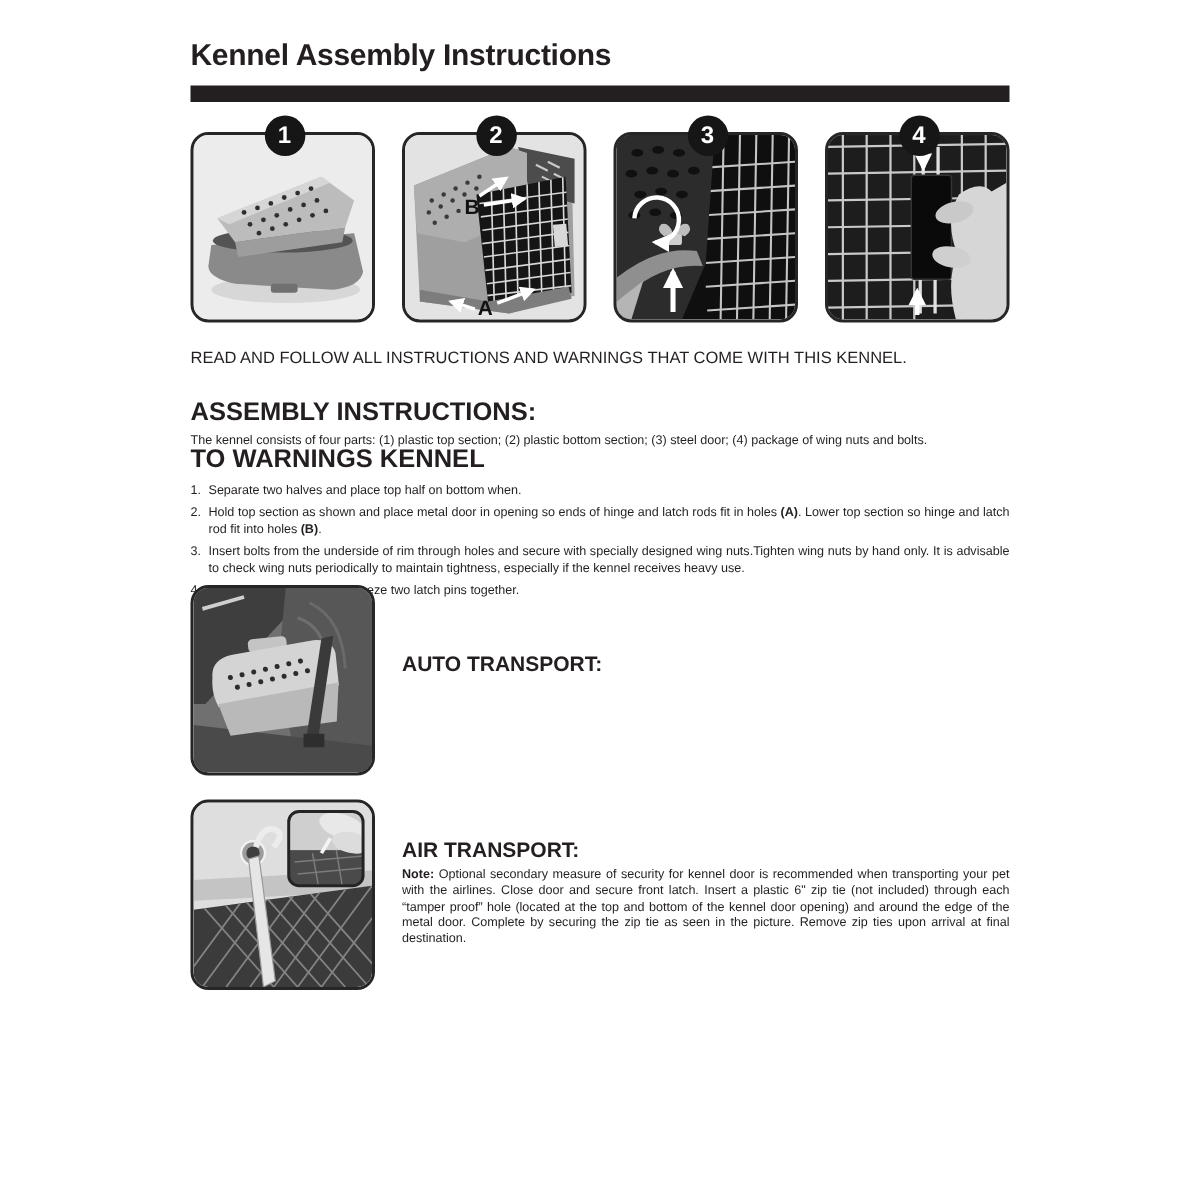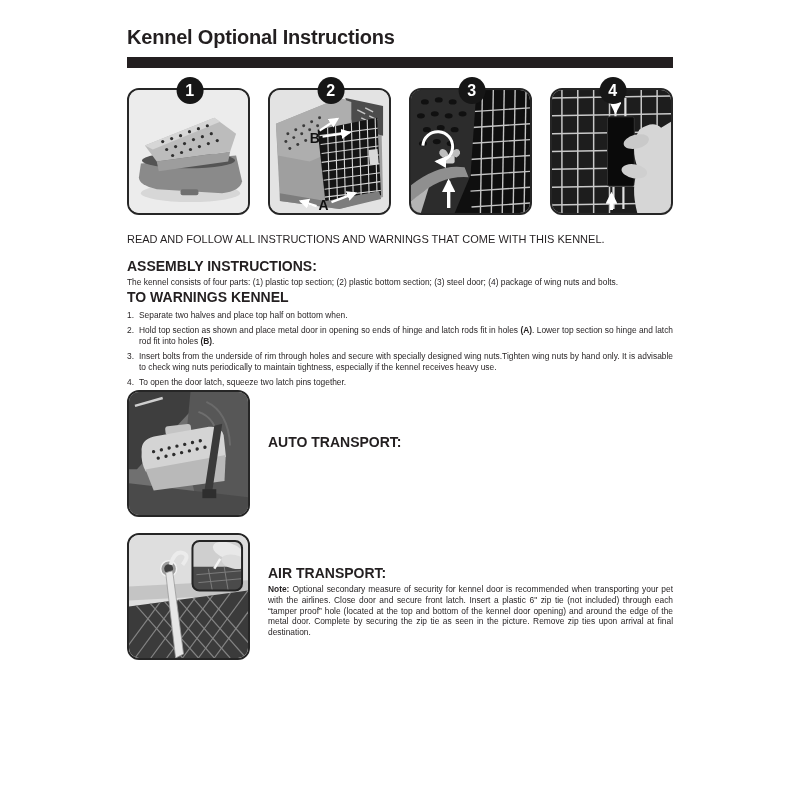--- a/index.html
+++ b/index.html
@@ -23,47 +23,47 @@
   .photo svg{display:block;width:100%;height:100%;}
   .badge{
     position:absolute;top:-11px;left:50%;transform:translateX(-46%);
     width:27px;height:27px;border-radius:50%;background:#161616;color:#fff;
     font-weight:bold;font-size:16px;display:flex;align-items:center;justify-content:center;z-index:2;
   }
   .warning{
     position:absolute;left:127px;top:233px;width:546px;margin:0;
     font-size:11px;font-weight:normal;
   }
-  h2.sec-h{font-size:14px;font-weight:bold;margin:0 0 3px 0;}
+  h2.sec-h{font-size:17px;font-weight:bold;margin:7px 0 3px 0;}
   .sec-assembly{position:absolute;left:127px;top:258px;width:560px;}
   .body-txt{font-size:8.4px;line-height:10.8px;margin:0;}
   .one-line{white-space:nowrap;}
   .sec-assemble{position:absolute;left:127px;top:289px;width:546px;}
   .oli{
     position:relative;padding-left:12px;font-size:8.4px;line-height:10.8px;
     margin-top:4.5px;text-align:justify;
   }
   .oli .marker{position:absolute;left:0;top:0;}
   .transport{position:absolute;left:127px;display:flex;gap:18px;}
   .transport.auto{top:390px;}
   .transport.air{top:533px;}
   .tphoto{flex:0 0 123px;}
   .tcol{width:405px;}
   .auto .tcol{margin-top:44px;}
-  .air .tcol{margin-top:32px;}
+  .air .tcol{margin-top:25px;}
   .tcol h2{font-size:14px;font-weight:bold;margin:0 0 3px 0;}
   .tcol p{font-size:8.4px;line-height:10.8px;margin:0;text-align:justify;}
   b{font-weight:bold;}
 </style>
 </head>
 <body>
 
 <div class="page">
 
-  <h1 class="title">Kennel Optional Instructions</h1>
+  <h1 class="title">Kennel Assembly Instructions</h1>
   <div class="title-bar"></div>
 
   <div class="steps-row">
 
     <div class="step">
       <div class="badge">
         <span>1</span>
       </div>
       <div class="photo">
         <svg viewBox="0 0 120 124">

